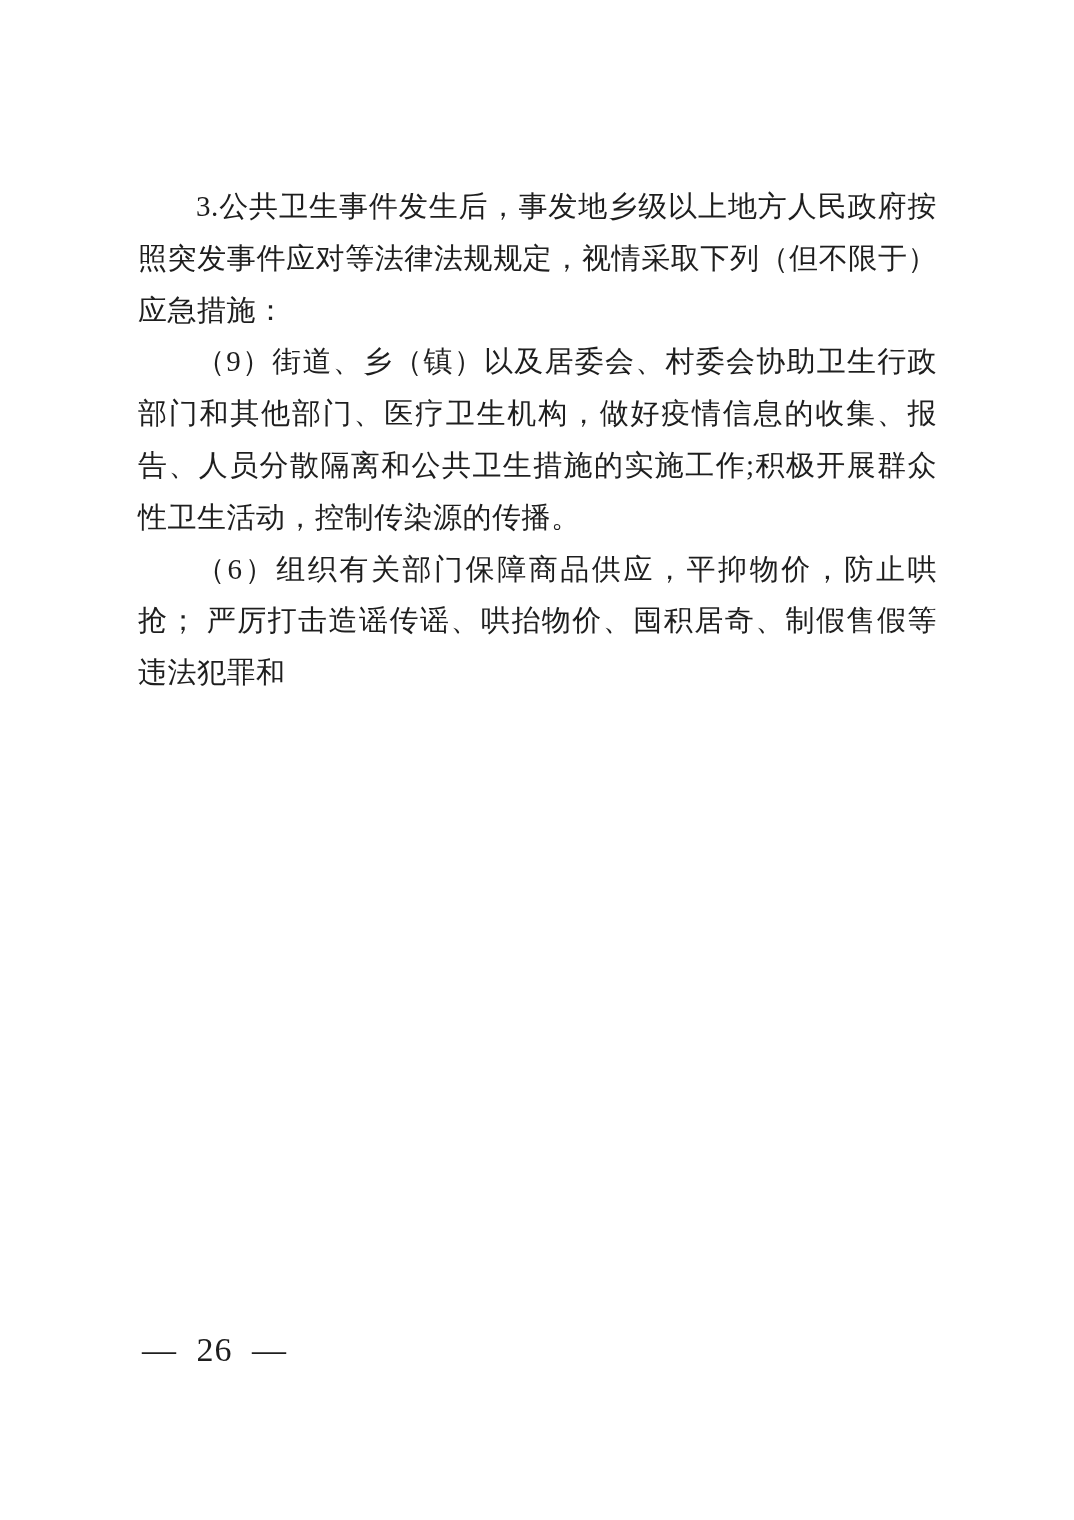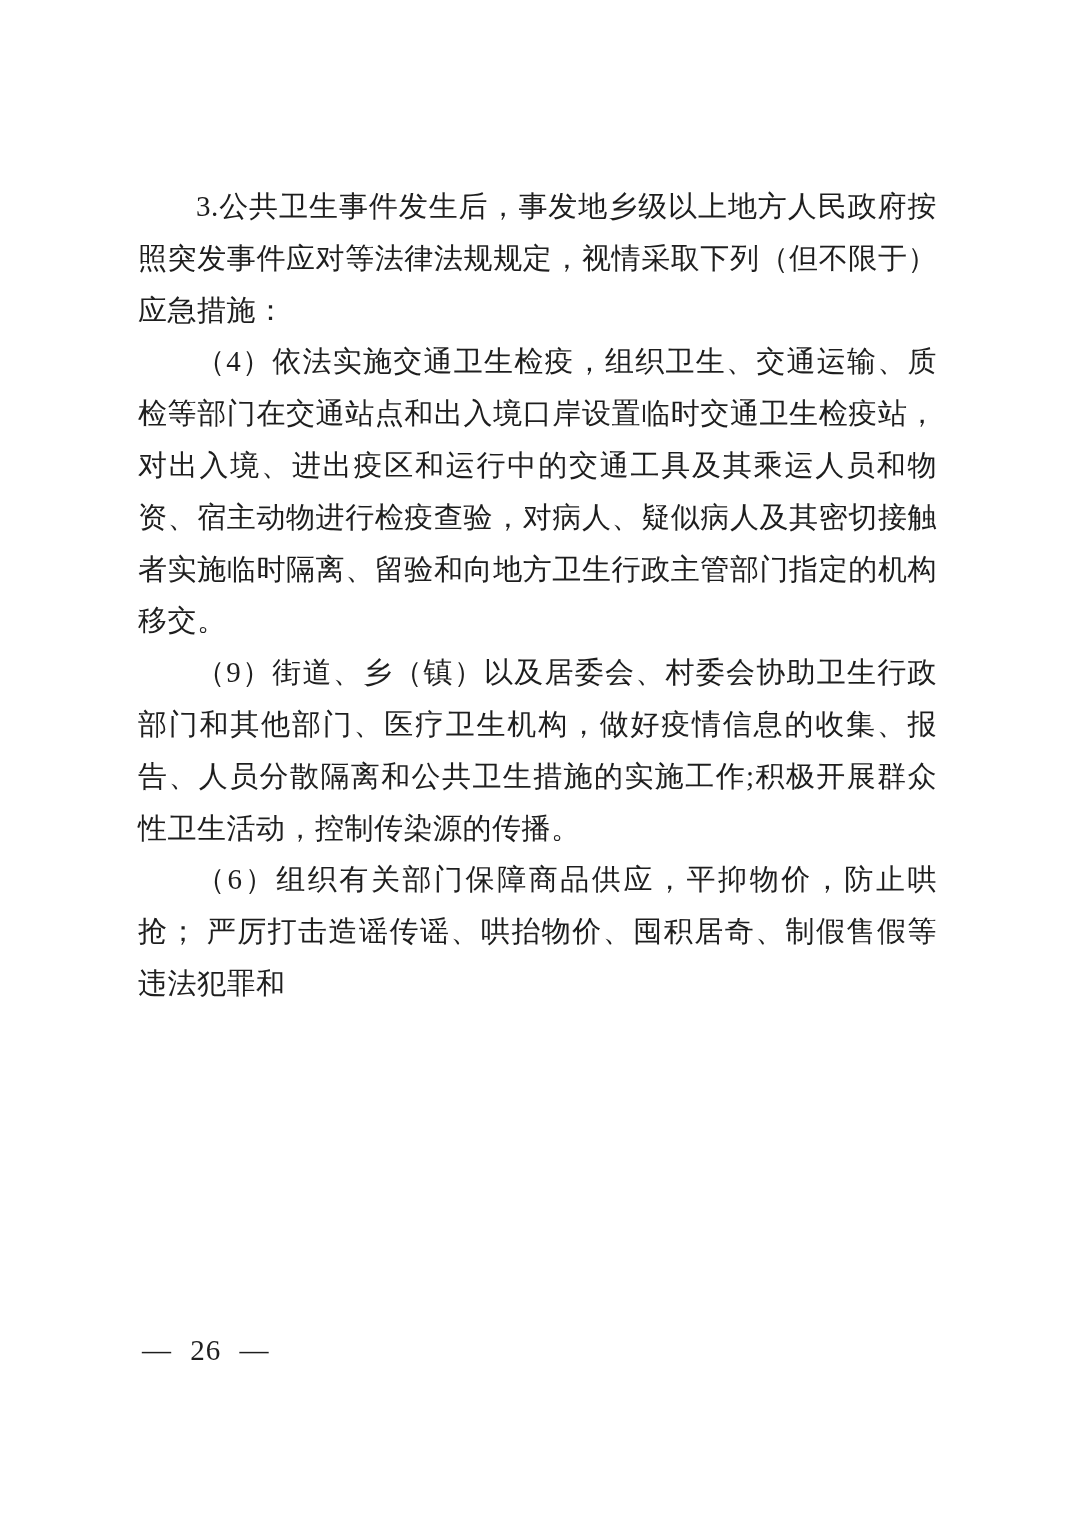--- a/index.html
+++ b/index.html
@@ -30,32 +30,31 @@
     letter-spacing: 0.5px;
     text-indent: 2em;
     text-align: justify;
     text-align-last: left;
     word-break: break-all;
   }
   .page-footer {
     position: absolute;
     left: 142px;
     top: 1332px;
-    font-size: 29px;
+    font-size: 34px;
     line-height: 36px;
     letter-spacing: 1px;
     word-spacing: 10px;
     color: #1e1e1e;
     white-space: pre;
   }
 </style>
 </head>
 <body>
 
 <div class="page">
   <div class="doc-body">
     <p>3.公共卫生事件发生后，事发地乡级以上地方人民政府按照突发事件应对等法律法规规定，视情采取下列（但不限于）应急措施：</p>
-    <p>（4）依法实施交通卫生检疫，组织卫生、交通运输、质检等部门在交通站点和出入境口岸设置临时交通卫生检疫站，对出入境、进出疫区和运行中的交通工具及其乘运人员和物资、宿主动物进行检疫查验，对病人、疑似病人及其密切接触者实施临时隔离、留验和向地方卫生行政主管部门指定的机构移交。</p>
     <p>（9）街道、乡（镇）以及居委会、村委会协助卫生行政部门和其他部门、医疗卫生机构，做好疫情信息的收集、报告、人员分散隔离和公共卫生措施的实施工作;积极开展群众性卫生活动，控制传染源的传播。</p>
     <p>（6）组织有关部门保障商品供应，平抑物价，防止哄抢； 严厉打击造谣传谣、哄抬物价、囤积居奇、制假售假等违法犯罪和</p>
   </div>
   <div class="page-footer">— 26 —</div>
 </div>
 
 </body></html>

